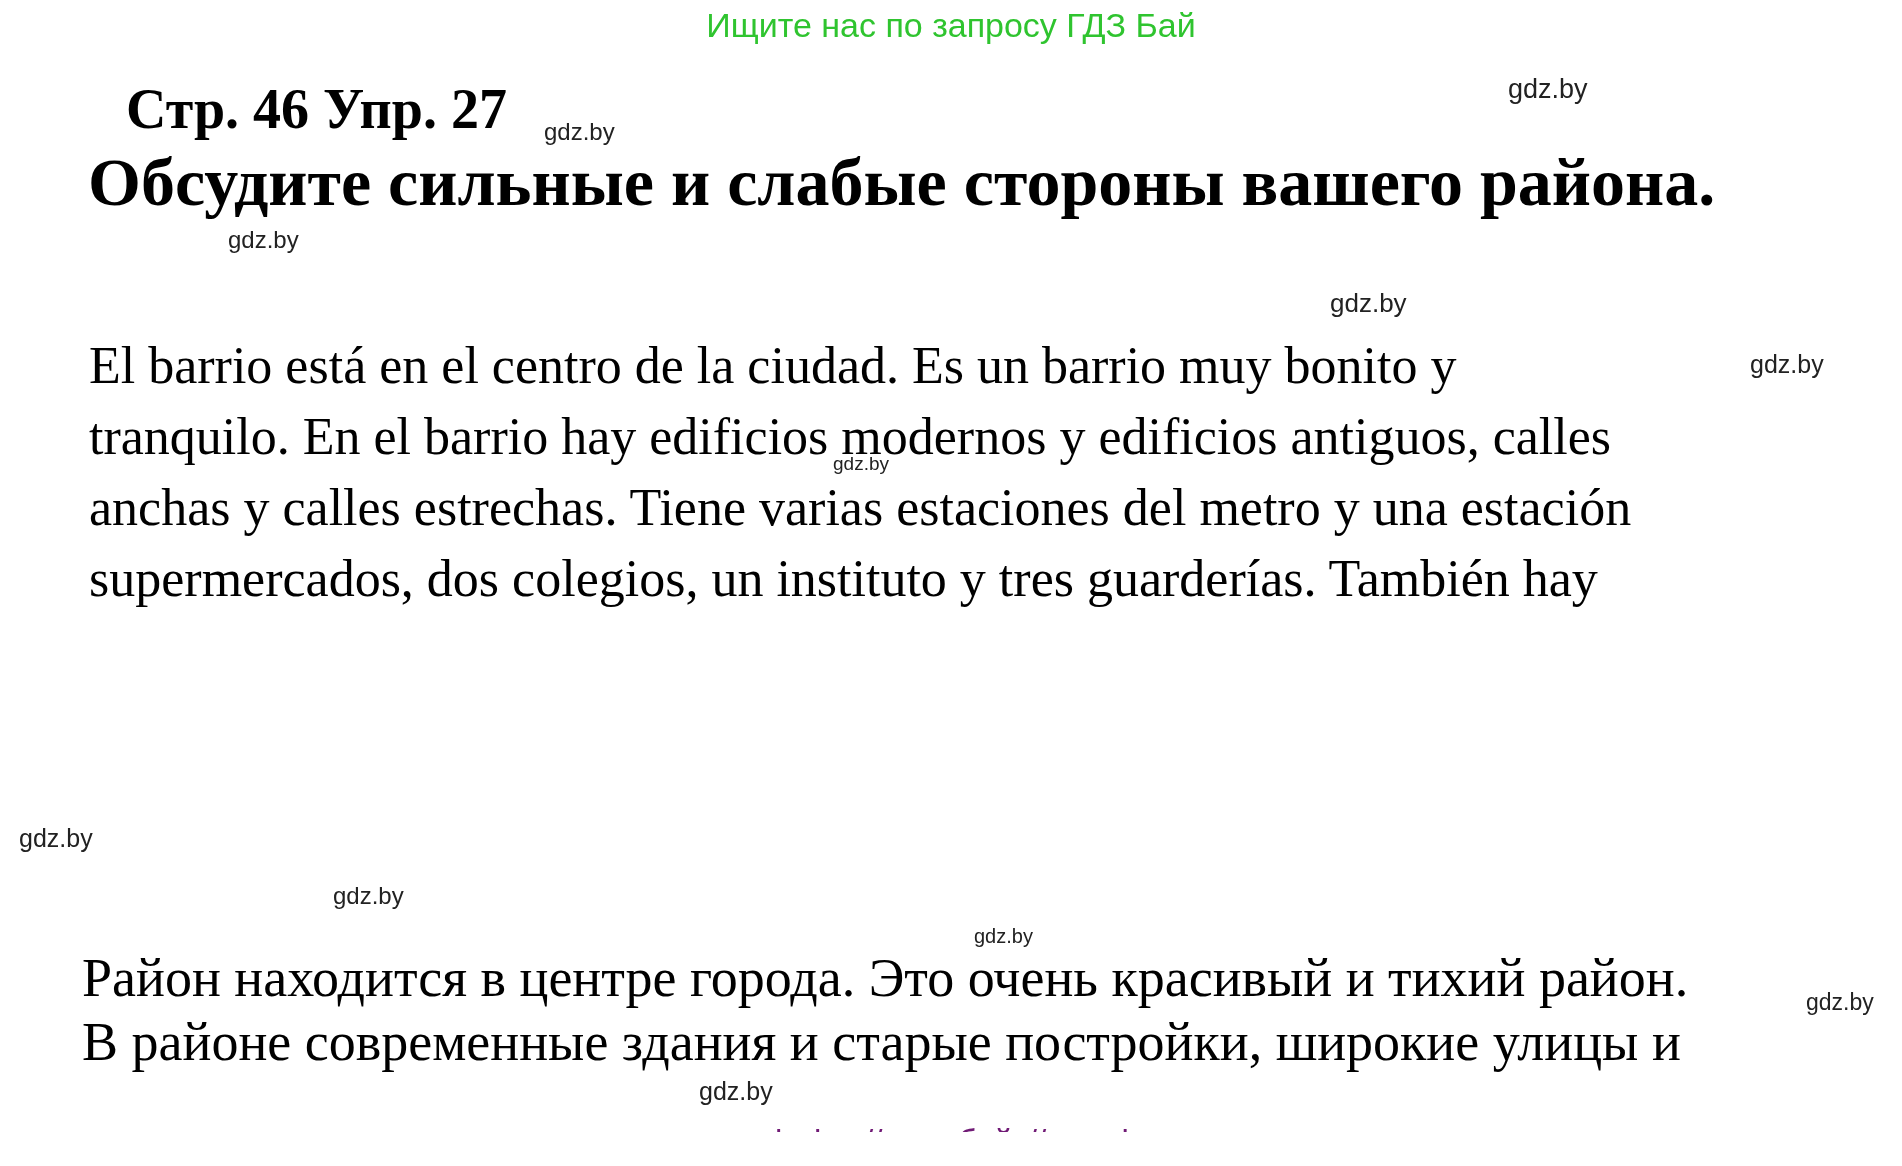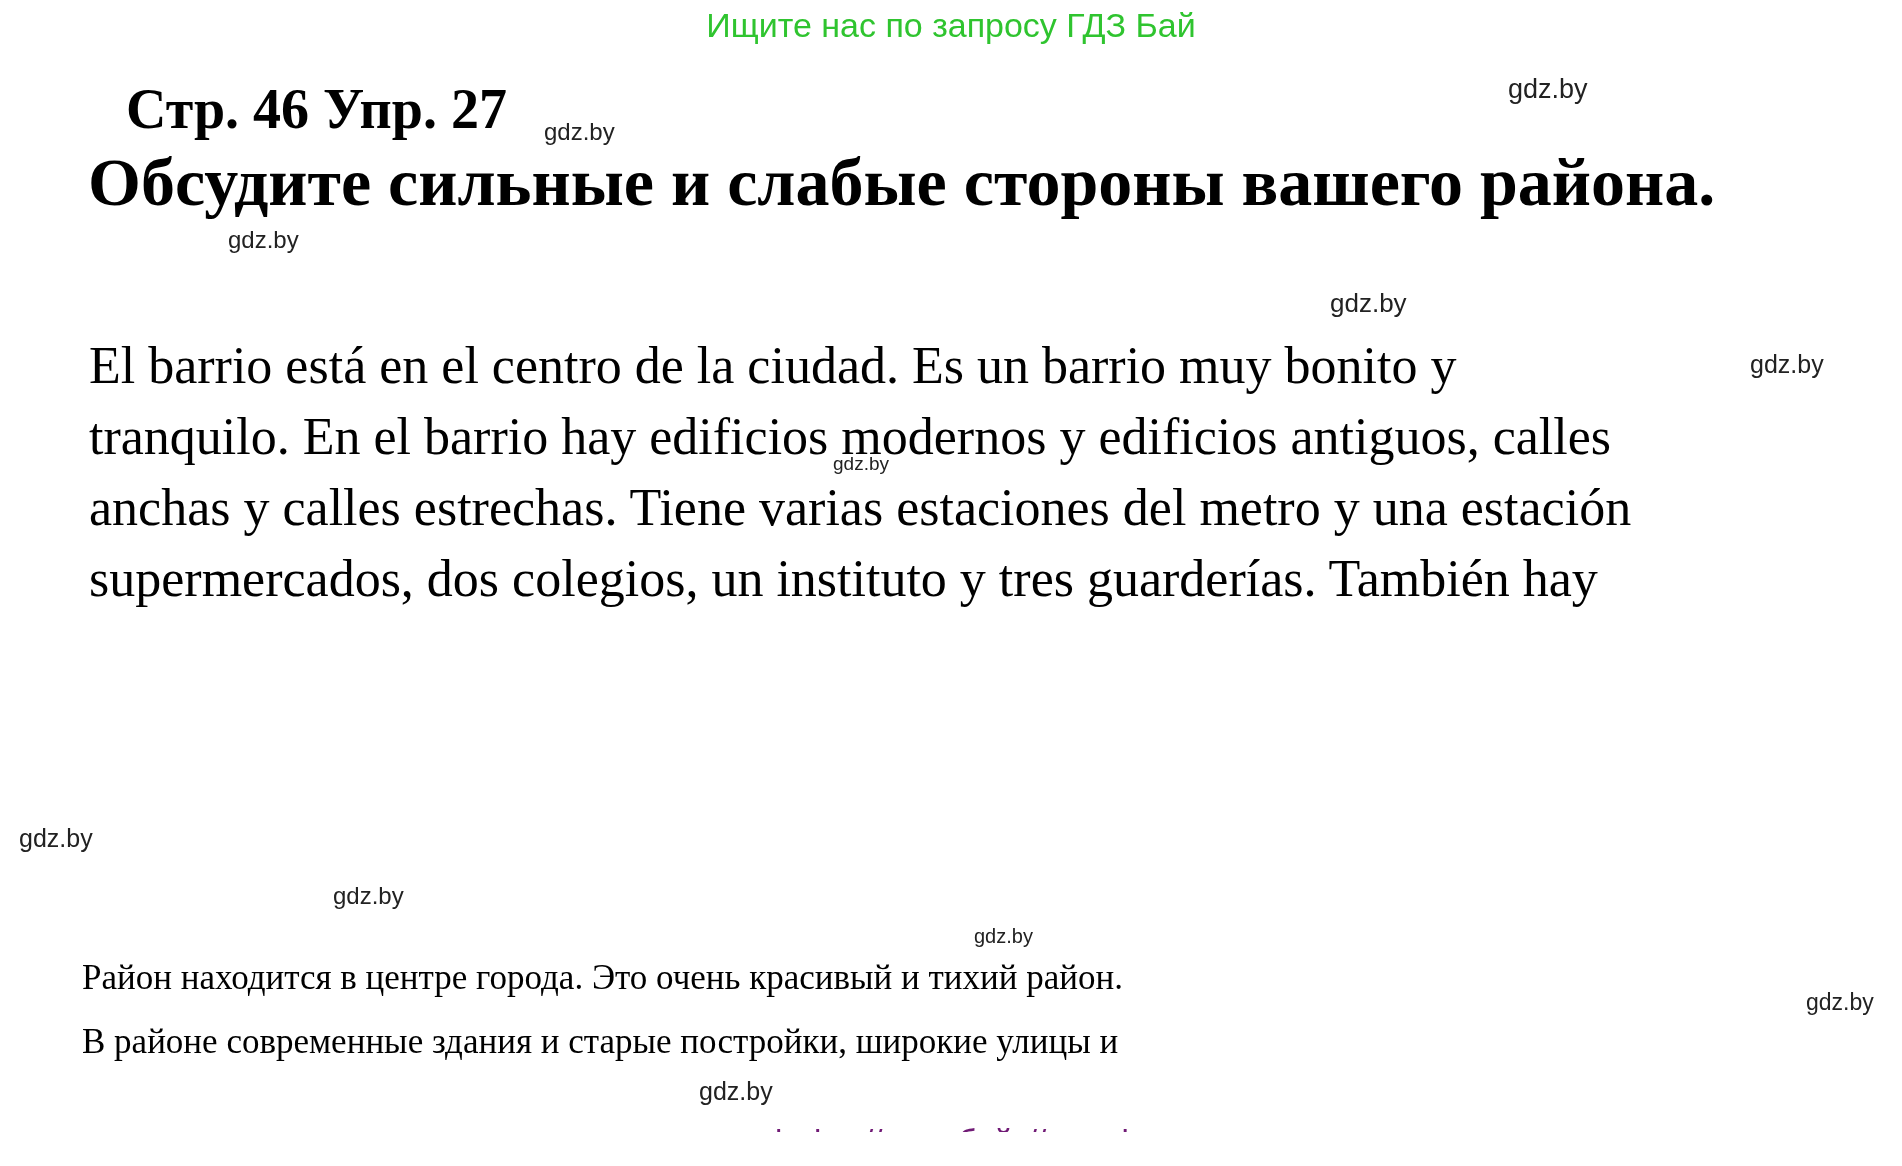--- a/index.html
+++ b/index.html
@@ -30,21 +30,21 @@
     position:absolute;left:88px;top:152px;
     font-size:68px;line-height:60px;font-weight:bold;
     white-space:nowrap;
   }
   .es{
     position:absolute;left:68px;top:330px;
     font-size:52px;line-height:71px;margin-left:21px;
   }
   .ru{
     position:absolute;left:82px;top:946px;
-    font-size:35px;line-height:64px;
+    font-size:54px;line-height:64px;
   }
   .tline{white-space:nowrap;}
   .wm{
     position:absolute;
     font-family:"Liberation Sans", sans-serif;
     color:#222222;
     white-space:nowrap;
     line-height:1;
   }
   .wm1{left:544px;top:120px;font-size:24px;}

